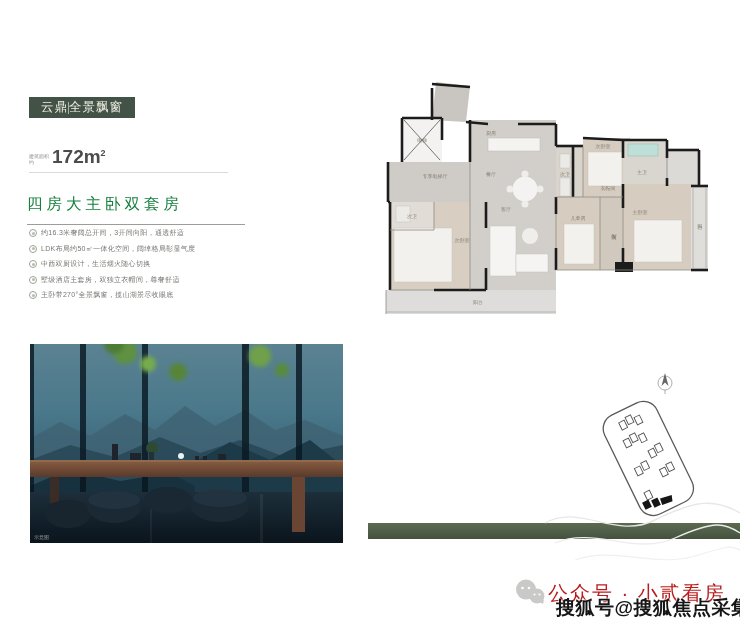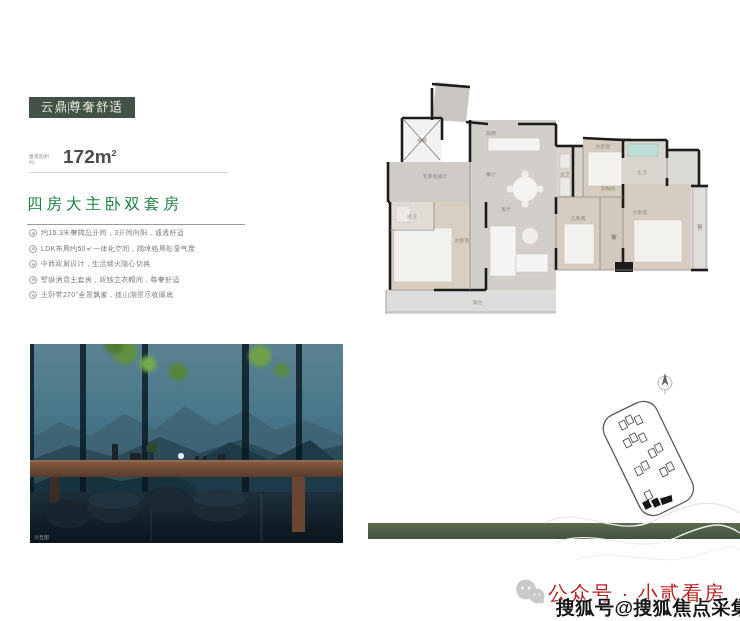--- a/index.html
+++ b/index.html
@@ -7,21 +7,21 @@
           font-family:"Liberation Sans","DejaVu Sans",sans-serif;}
   .abs{position:absolute;}
 
   
   .badge{left:29px;top:97px;height:21px;padding:0 12px;display:flex;align-items:center;gap:0;
          background:#435247;color:#f2efe4;font-family:"DejaVu Serif","Liberation Serif",serif;
          font-size:12.5px;letter-spacing:1px;}
   .badge .divider{width:1px;height:12px;background:rgba(255,255,255,.55);}
 
   
-  .area-row{left:29px;top:146px;width:199px;display:flex;align-items:flex-end;gap:14px;
+  .area-row{left:29px;top:146px;width:199px;display:flex;align-items:flex-end;gap:3px;
             border-bottom:1px solid #d9d9d6;padding-bottom:4px;}
   .area-prefix{display:flex;flex-direction:column;line-height:5.5px;font-size:5px;color:#8b8b88;
                padding-bottom:3px;}
   .area-value{font-size:19px;color:#4c4c4a;font-weight:bold;letter-spacing:0;}
   .area-value sup{font-size:9px;}
 
   
   .headline{left:27px;top:194px;width:218px;font-size:15.5px;color:#15803d;letter-spacing:4px;
             border-bottom:1.5px solid #9c9c99;padding-bottom:9px;}
 
@@ -58,21 +58,21 @@
            text-shadow:1px 1px 0 rgba(255,255,255,.55),-1px -1px 0 rgba(255,255,255,.55);}
 </style>
 </head>
 <body>
 
 <div id="canvas">
 
   <div class="abs badge">
     <span>云鼎</span>
     <span class="divider"></span>
-    <span>尊奢舒适</span>
+    <span>全景飘窗</span>
   </div>
 
   <div class="abs area-row">
     <span class="area-prefix">
       <span>建筑面积</span>
       <span>约</span>
     </span>
     <span class="area-value"><span>172m</span><sup>2</sup></span>
   </div>
 

